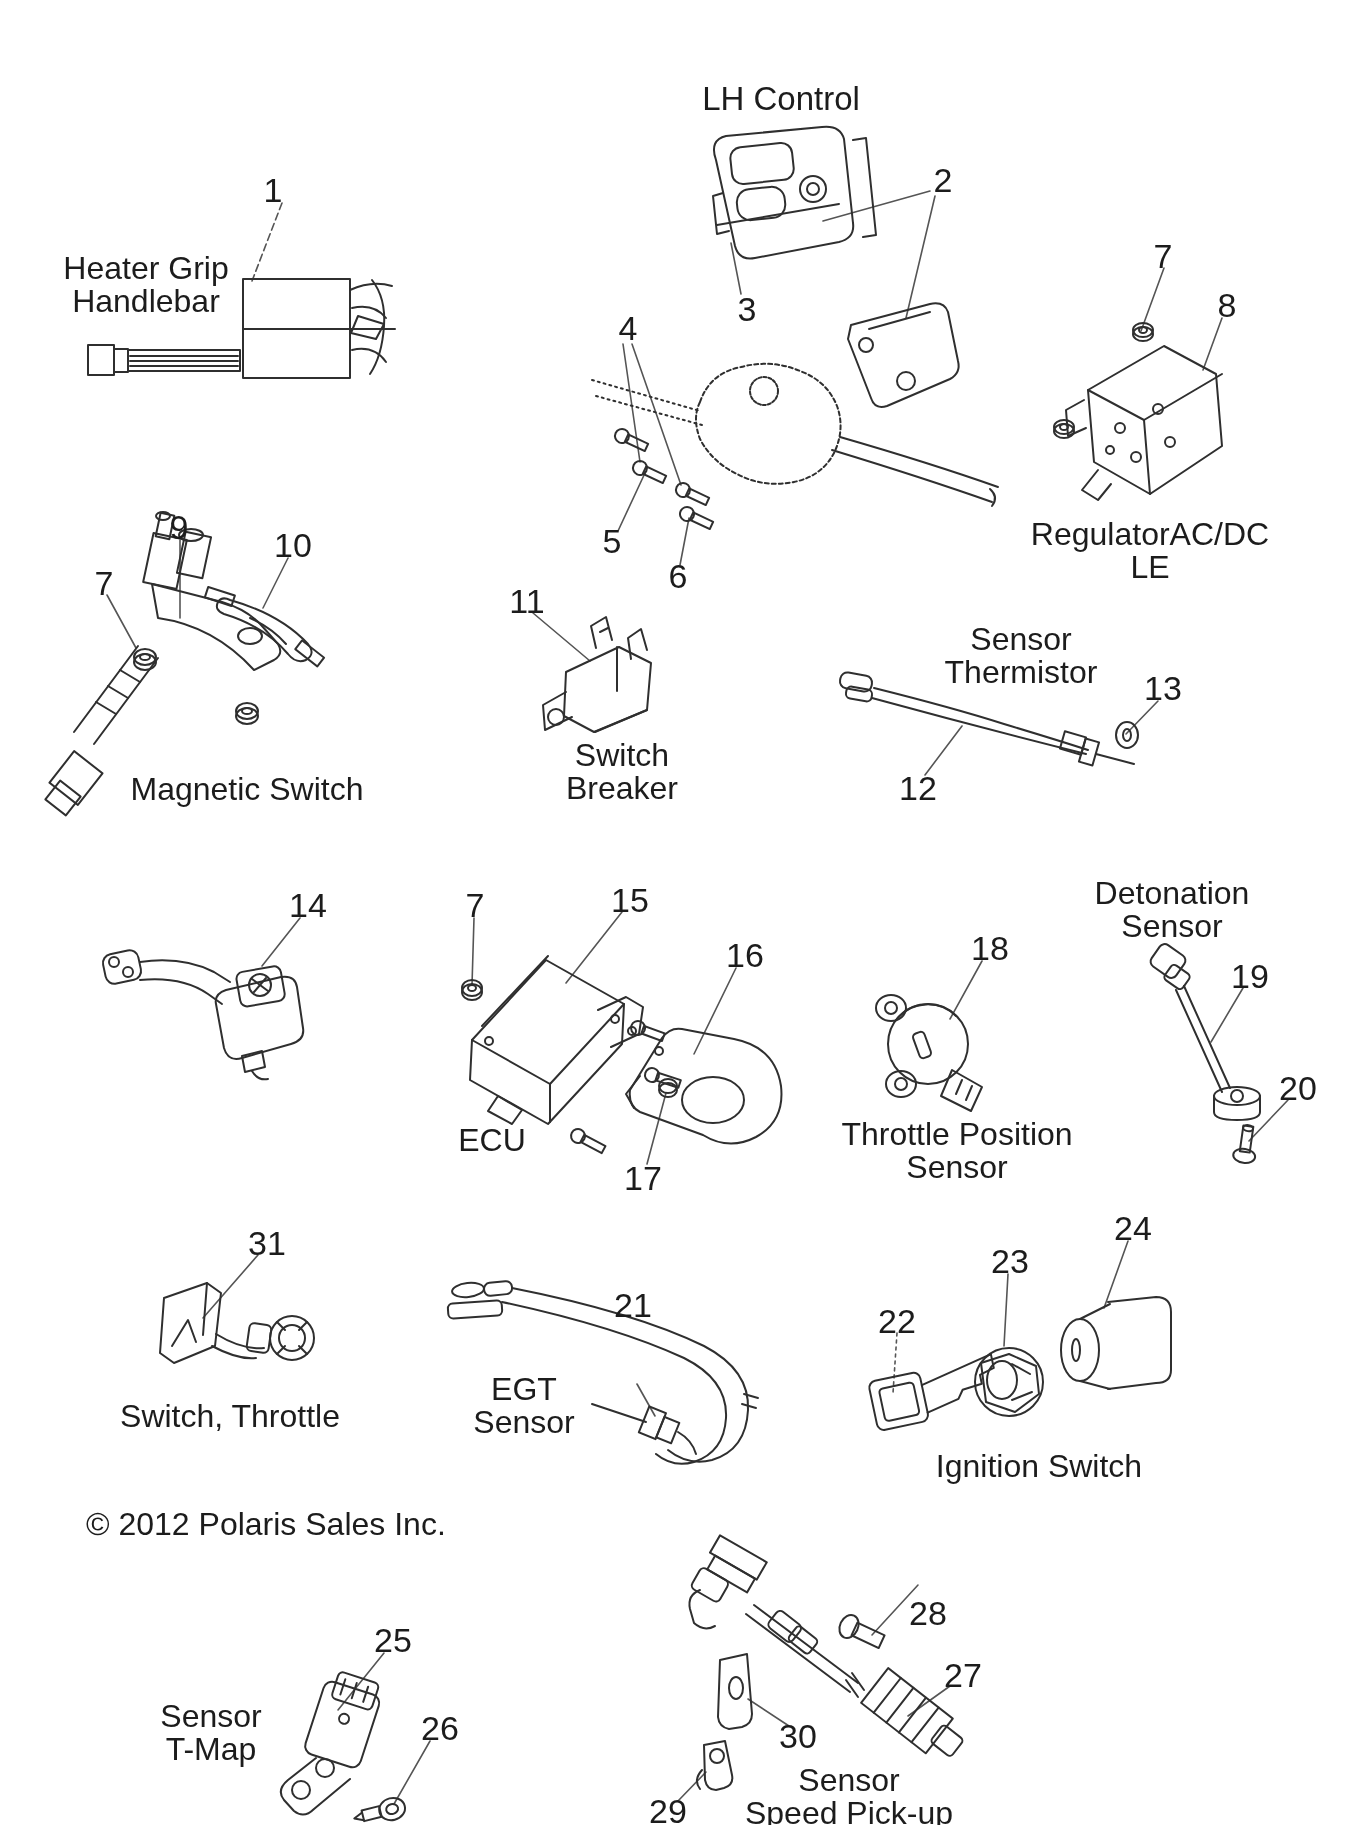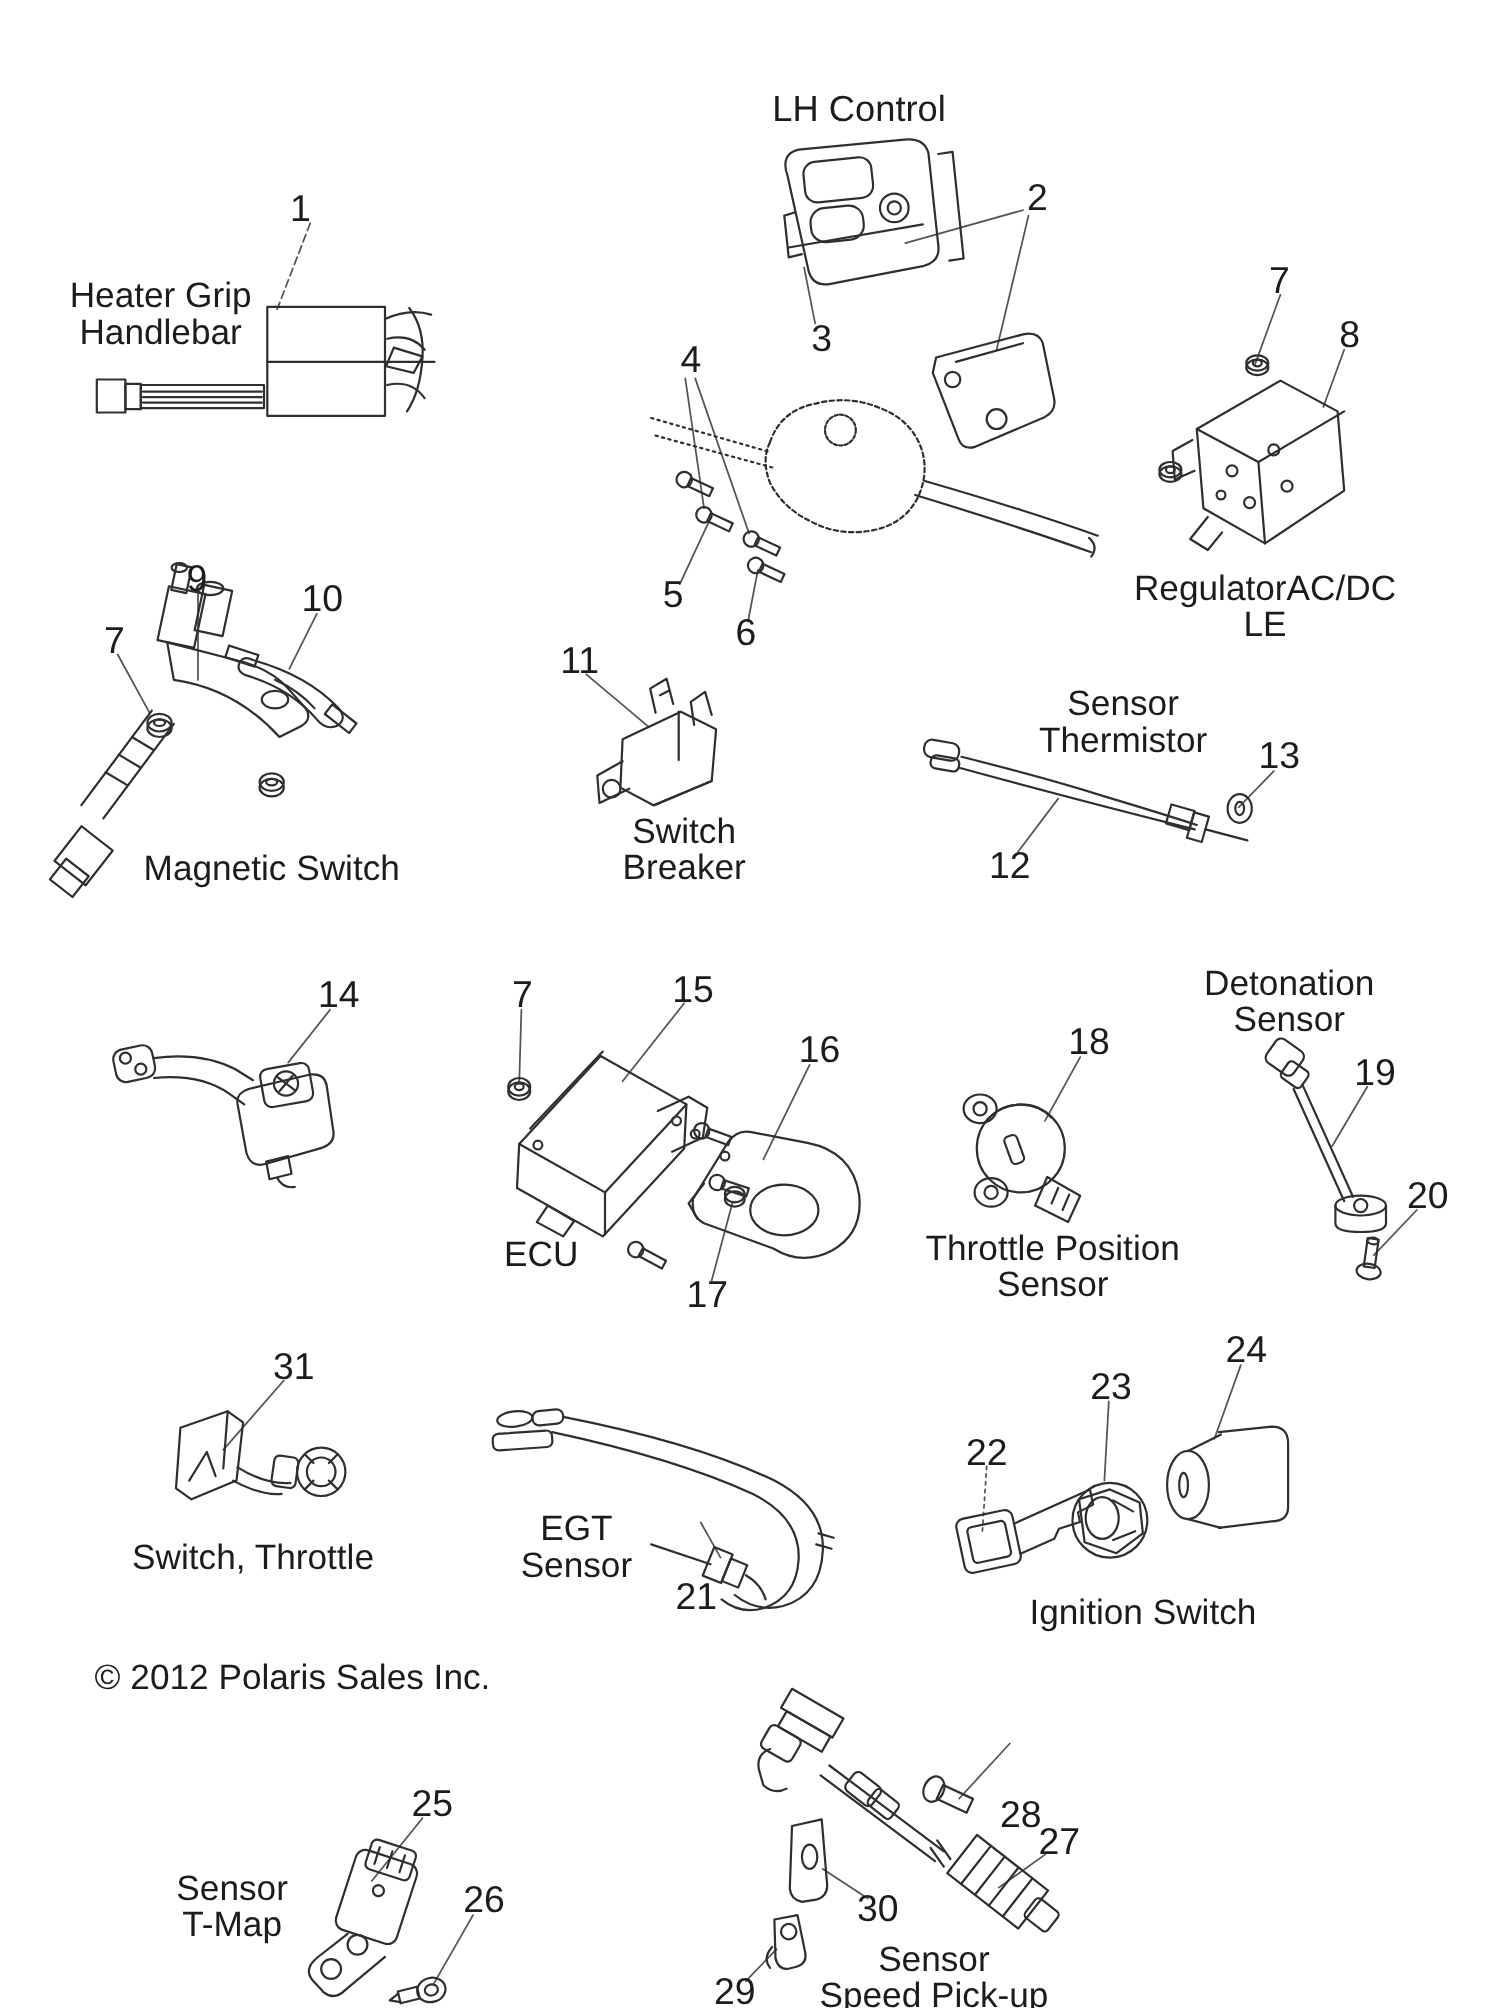--- a/index.html
+++ b/index.html
@@ -420,24 +420,24 @@
   <div class="callout" style="left:918px;top:760px">12</div>
   <div class="callout" style="left:1163px;top:660px">13</div>
   <div class="callout" style="left:308px;top:877px">14</div>
   <div class="callout" style="left:475px;top:877px">7</div>
   <div class="callout" style="left:630px;top:872px">15</div>
   <div class="callout" style="left:745px;top:927px">16</div>
   <div class="callout" style="left:643px;top:1150px">17</div>
   <div class="callout" style="left:990px;top:920px">18</div>
   <div class="callout" style="left:1250px;top:948px">19</div>
   <div class="callout" style="left:1298px;top:1060px">20</div>
-  <div class="callout" style="left:633px;top:1424px">21</div>
+  <div class="callout" style="left:633px;top:1277px">21</div>
   <div class="callout" style="left:897px;top:1293px">22</div>
   <div class="callout" style="left:1010px;top:1233px">23</div>
   <div class="callout" style="left:1133px;top:1200px">24</div>
   <div class="callout" style="left:393px;top:1612px">25</div>
   <div class="callout" style="left:440px;top:1700px">26</div>
   <div class="callout" style="left:963px;top:1647px">27</div>
-  <div class="callout" style="left:928px;top:1622px">28</div>
+  <div class="callout" style="left:928px;top:1585px">28</div>
   <div class="callout" style="left:668px;top:1783px">29</div>
   <div class="callout" style="left:798px;top:1708px">30</div>
   <div class="callout" style="left:267px;top:1215px">31</div>
 </div>
 
 </body></html>

